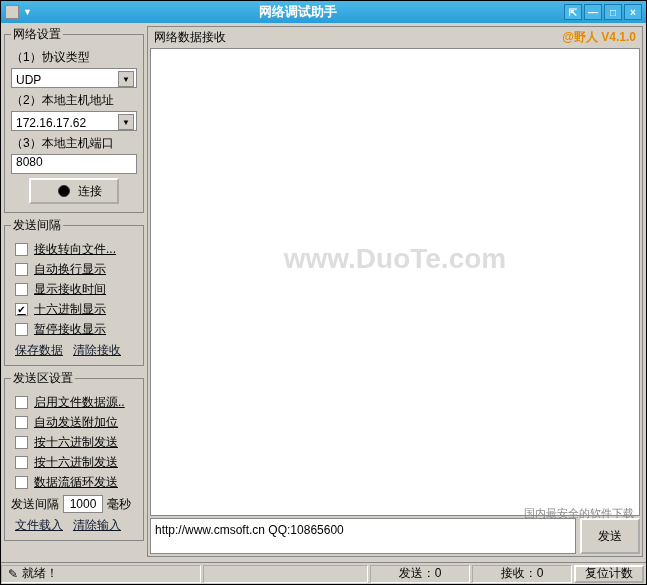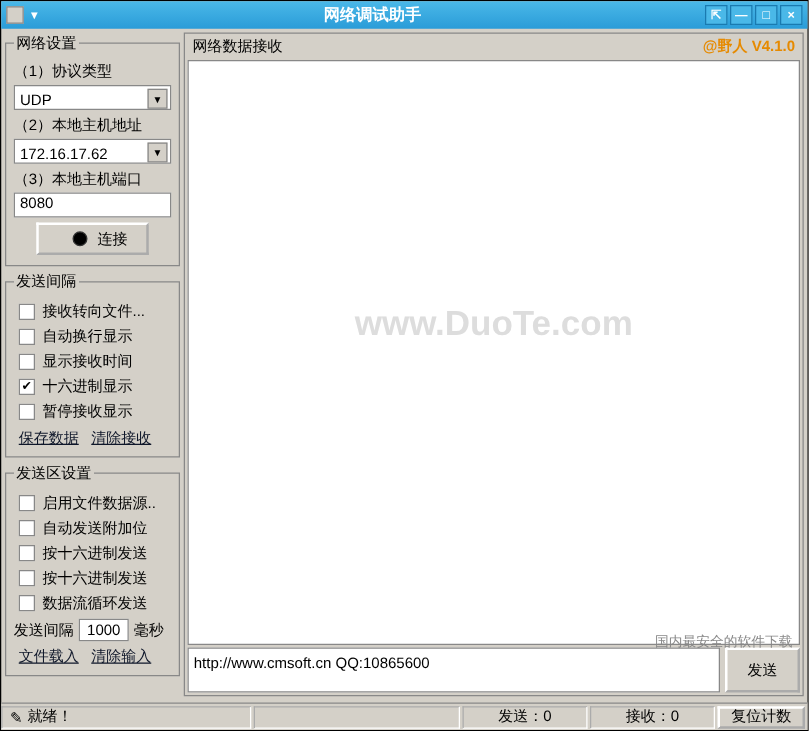--- a/index.html
+++ b/index.html
@@ -123,20 +123,21 @@
   border-radius: 50%;
   background: #000;
   border: 1px solid #333;
 }
 .check-row {
   display: flex;
   align-items: center;
   gap: 6px;
   margin: 3px 0;
   padding-left: 4px;
+  text-decoration: underline;
 }
 .checkbox {
   width: 13px; height: 13px;
   border: 1px solid #888;
   background: #fff;
   display: flex;
   align-items: center;
   justify-content: center;
   font-size: 10px;
   line-height: 1;

